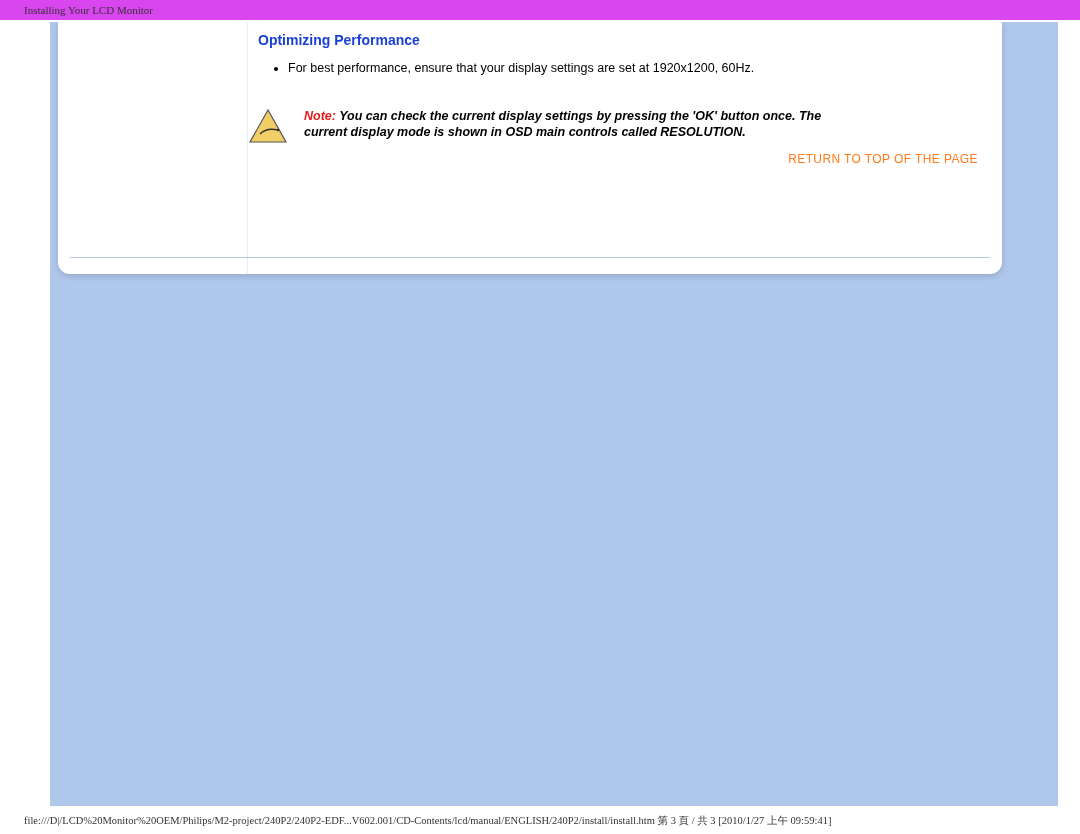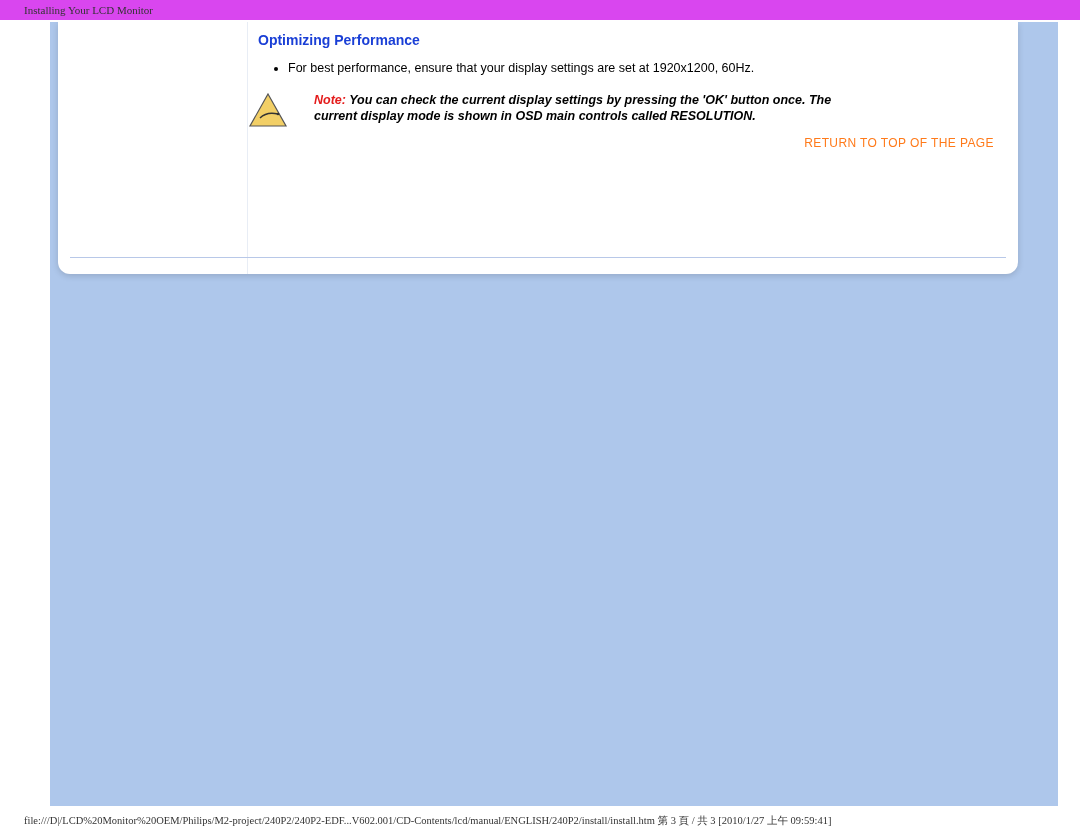--- a/index.html
+++ b/index.html
@@ -16,21 +16,21 @@
 
   .blue-area {
     position:absolute;
     top:22px; left:50px; right:22px; bottom:28px;
     background:#aec7eb;
     overflow:hidden;
   }
 
   .white-panel {
     position:absolute;
-    top:0; left:8px; right:40px;
+    top:0; left:8px; right:56px;
     height:252px;
     background:#fff;
     border-radius:0 0 12px 12px;
     box-shadow:0 2px 6px rgba(0,0,0,0.15);
   }
   
   .white-panel::after{
     content:"";
     position:absolute;
     left:12px; right:12px; bottom:16px;
@@ -50,27 +50,27 @@
     color:#000;
   }
 
   .section-heading{
     color:#1a3fd6;
     font-weight:bold;
     font-size:14px;
     margin:4px 0 12px 0;
   }
 
-  ul.bullets { list-style:disc; margin-left:30px; margin-bottom:14px; }
+  ul.bullets { list-style:disc; margin-left:30px; margin-bottom:30px; }
   ul.bullets li { margin-bottom:6px; line-height:1.4; }
 
   .note-row{
     display:flex;
     align-items:flex-start;
-    gap:26px;
+    gap:16px;
     margin:6px 0 6px -10px;
   }
   .warn-icon{
     width:40px; height:36px;
     position:relative;
     flex:0 0 40px;
   }
   .warn-icon svg{width:40px;height:36px;display:block;}
 
   .note-text{

